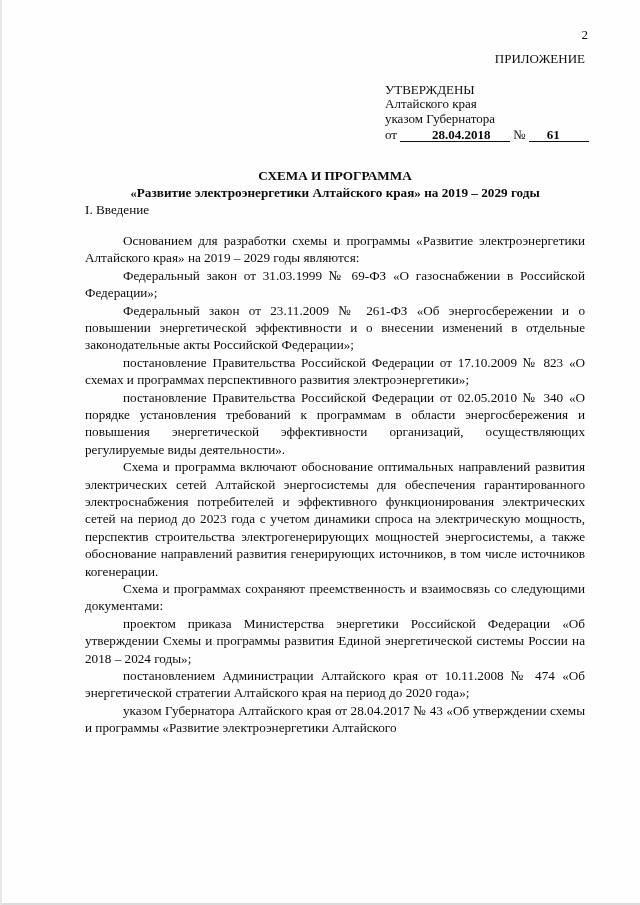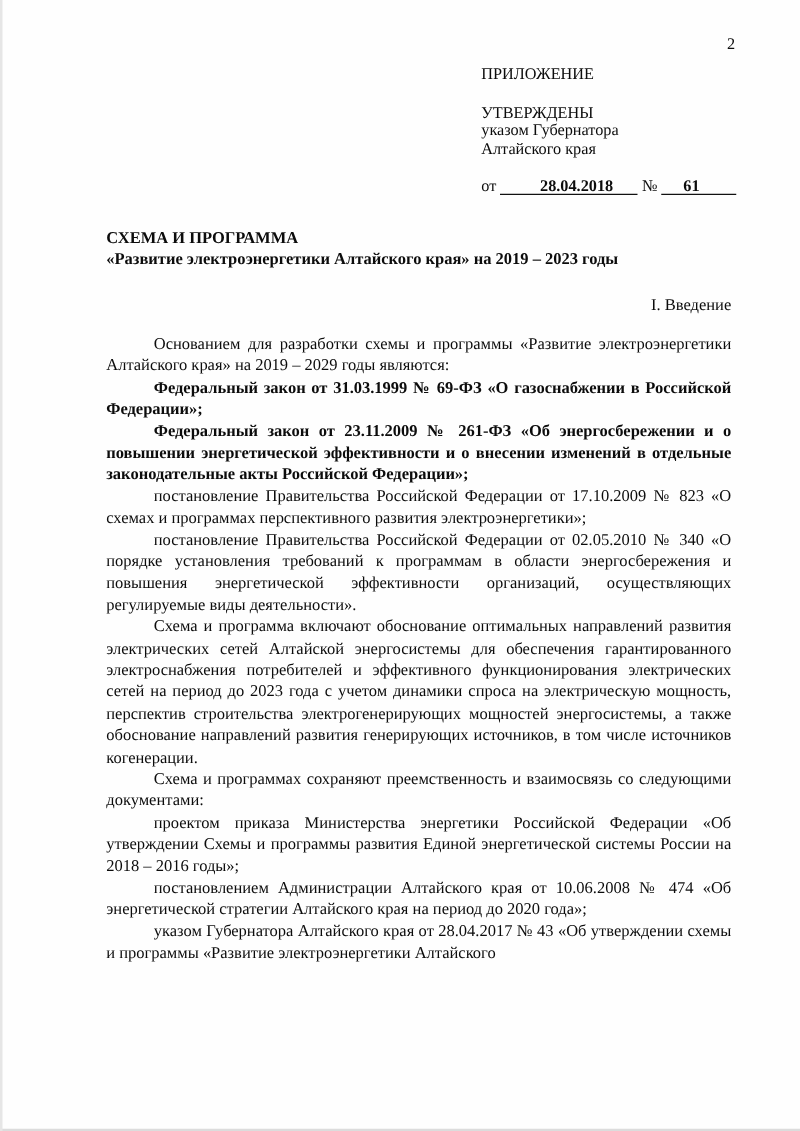--- a/index.html
+++ b/index.html
@@ -24,83 +24,83 @@
     right: 52px;
     font-size: 13px;
   }
   .approval-block {
     margin-top: 26px;
     margin-left: 300px;
     width: 200px;
     font-size: 13px;
     line-height: 14.5px;
   }
-  .appendix-line { margin-bottom: 16px; }
+  .appendix-line { margin-bottom: 16px; text-align: right; }
   .approved-line { }
-  .sign-line { margin-top: 16px; white-space: nowrap; }
+  .sign-line { margin-top: 2px; white-space: nowrap; }
   .fill {
     display: inline-block;
     border-bottom: 1px solid #111;
     text-align: center;
     font-weight: bold;
     padding: 0 10px;
     line-height: 13px;
   }
   .fill.date { min-width: 78px; padding-left: 22px; }
   .fill.num { min-width: 28px; padding-right: 22px; }
   .doc-title {
     margin-top: 24px;
+    text-align: center;
     font-weight: bold;
     line-height: 17px;
   }
   .section-title {
-    margin-top: 20px;
     margin-bottom: 14px;
-    text-align: right;
+    text-align: left;
   }
   .body-text p {
     margin: 0;
     text-align: justify;
     text-indent: 38px;
   }
-  .body-text p.bold { font-weight: bold; }
+  .body-text p.bold { font-weight: normal; }
 </style>
 </head>
 <body>
 
 <div class="page">
 
   <div class="page-number">2</div>
 
   <div class="approval-block">
     <div class="appendix-line">ПРИЛОЖЕНИЕ</div>
     <div class="approved-line">УТВЕРЖДЕНЫ</div>
+    <div>Алтайского края</div>
     <div>указом Губернатора</div>
-    <div>Алтайского края</div>
     <div class="sign-line">
       <span>от</span>
       <span class="fill date">28.04.2018</span>
       <span>№</span>
       <span class="fill num">61</span>
     </div>
   </div>
 
   <div class="doc-title">
     <div>СХЕМА И ПРОГРАММА</div>
-    <div>«Развитие электроэнергетики Алтайского края» на 2019 – 2023 годы</div>
+    <div>«Развитие электроэнергетики Алтайского края» на 2019 – 2029 годы</div>
   </div>
 
   <div class="section-title">I. Введение</div>
 
   <div class="body-text">
     <p>Основанием для разработки схемы и программы «Развитие электроэнергетики Алтайского края» на 2019 – 2029 годы являются:</p>
     <p class="bold">Федеральный закон от 31.03.1999 № 69-ФЗ «О газоснабжении в Российской Федерации»;</p>
     <p class="bold">Федеральный закон от 23.11.2009 № 261-ФЗ «Об энергосбережении и о повышении энергетической эффективности и о внесении изменений в отдельные законодательные акты Российской Федерации»;</p>
     <p>постановление Правительства Российской Федерации от 17.10.2009 № 823 «О схемах и программах перспективного развития электроэнергетики»;</p>
     <p>постановление Правительства Российской Федерации от 02.05.2010 № 340 «О порядке установления требований к программам в области энергосбережения и повышения энергетической эффективности организаций, осуществляющих регулируемые виды деятельности».</p>
     <p>Схема и программа включают обоснование оптимальных направлений развития электрических сетей Алтайской энергосистемы для обеспечения гарантированного электроснабжения потребителей и эффективного функционирования электрических сетей на период до 2023 года с учетом динамики спроса на электрическую мощность, перспектив строительства электрогенерирующих мощностей энергосистемы, а также обоснование направлений развития генерирующих источников, в том числе источников когенерации.</p>
     <p>Схема и программах сохраняют преемственность и взаимосвязь со следующими документами:</p>
-    <p>проектом приказа Министерства энергетики Российской Федерации «Об утверждении Схемы и программы развития Единой энергетической системы России на 2018 – 2016 годы»;</p>
-    <p>постановлением Администрации Алтайского края от 10.06.2008 № 474 «Об энергетической стратегии Алтайского края на период до 2020 года»;</p>
+    <p>проектом приказа Министерства энергетики Российской Федерации «Об утверждении Схемы и программы развития Единой энергетической системы России на 2018 – 2024 годы»;</p>
+    <p>постановлением Администрации Алтайского края от 10.11.2008 № 474 «Об энергетической стратегии Алтайского края на период до 2020 года»;</p>
     <p>указом Губернатора Алтайского края от 28.04.2017 № 43 «Об утверждении схемы и программы «Развитие электроэнергетики Алтайского</p>
   </div>
 
 </div>
 
 </body></html>

